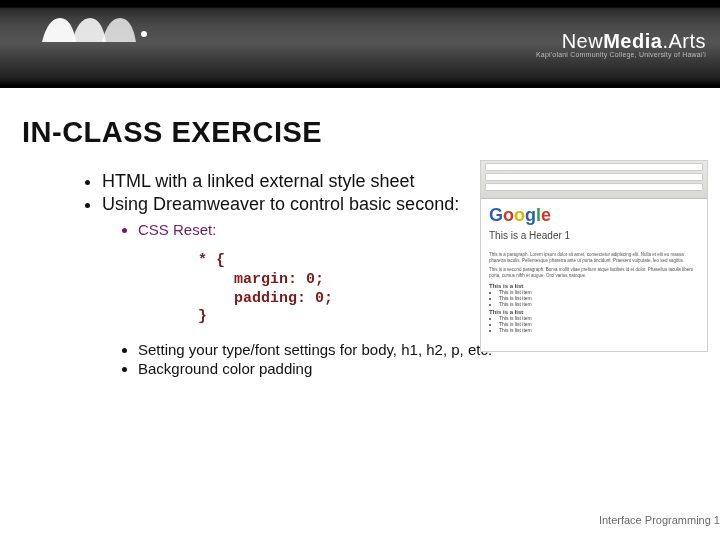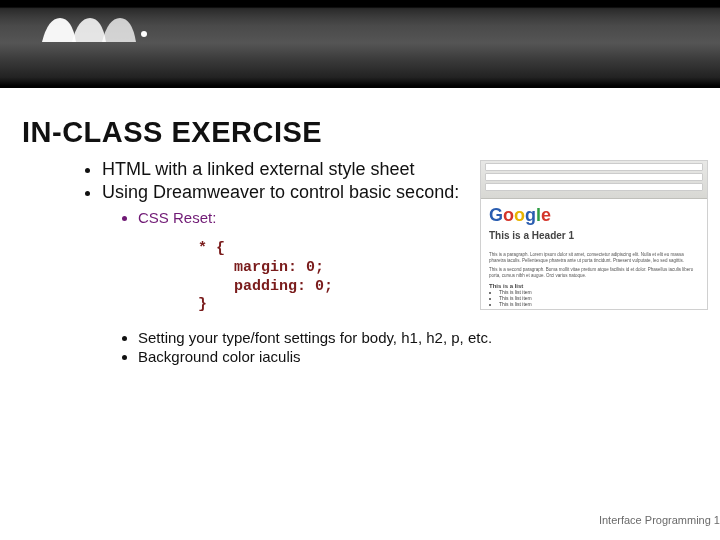--- a/index.html
+++ b/index.html
@@ -51,21 +51,21 @@
   .content {
     padding: 28px 22px 0 22px;
     position: relative;
   }
   h1.title {
     font-family: Arial, Helvetica, sans-serif;
     font-size: 29px;
     font-weight: 900;
     letter-spacing: 0.5px;
     color: #111;
-    margin-bottom: 10px;
+    margin-bottom: 22px;
   }
   ul.top-bullets {
     list-style: disc;
     margin-left: 80px;
     font-size: 18px;
     color: #111;
   }
   ul.top-bullets li { margin-bottom: 2px; }
   ul.sub-bullets {
     list-style: disc;
@@ -90,21 +90,21 @@
     margin-top: 14px;
     font-size: 15px;
     color: #111;
   }
   ul.bottom-bullets li { margin-bottom: 2px; }
   .screenshot-thumb {
     position: absolute;
     right: 12px;
     top: 160px;
     width: 228px;
-    height: 150px;
+    height: 192px;
     border: 1px solid #d0d0d0;
     background: #f4f4f2;
     font-size: 6px;
     color: #444;
     overflow: hidden;
   }
   .screenshot-thumb .browser-chrome {
     height: 38px;
     background: linear-gradient(#e8e8e6,#d8d8d4);
     border-bottom: 1px solid #bfbfba;
@@ -124,21 +124,21 @@
   }
   .screenshot-thumb .goog {
     font-size: 18px;
     font-weight: bold;
     margin-bottom: 4px;
   }
   .screenshot-thumb .goog .b { color:#2a5db0 }
   .screenshot-thumb .goog .r { color:#d4352a }
   .screenshot-thumb .goog .y { color:#e8b400 }
   .screenshot-thumb .goog .g { color:#2f9e44 }
-  .screenshot-thumb .h1 { font-size: 10px; font-weight: bold; margin-bottom: 11px; }
+  .screenshot-thumb .h1 { font-size: 10px; font-weight: normal; margin-bottom: 11px; }
   .screenshot-thumb .h2 { font-size: 8px; font-weight: bold; margin-bottom: 3px; }
   .screenshot-thumb .para { font-size: 4.5px; color:#555; line-height:1.25; margin-bottom:4px; }
   .screenshot-thumb .list-label { font-size:6px; font-weight: bold; margin-top:2px; }
   .screenshot-thumb ul.tiny { margin-left: 10px; font-size:5px; color:#444; list-style: disc; }
   .footer {
     position: absolute;
     bottom: 14px;
     left: 0;
     width: 100%;
     text-align: right;
@@ -149,20 +149,26 @@
 </head>
 <body>
 
 <div class="header-bar">
   <svg class="logo-left" viewBox="0 0 140 38">
     <path d="M4 30 Q10 6 22 6 Q34 6 38 30 Z" fill="#fff" opacity="0.95"></path>
     <path d="M34 30 Q40 6 52 6 Q64 6 68 30 Z" fill="#fff" opacity="0.85"></path>
     <path d="M64 30 Q70 6 82 6 Q94 6 98 30 Z" fill="#fff" opacity="0.75"></path>
     <circle cx="106" cy="22" r="3" fill="#fff"></circle>
   </svg>
+  <div class="logo-right">
+    <div class="main">
+      <span>New</span><b>Media</b><span>.Arts</span>
+    </div>
+    <div class="sub">Kapi'olani Community College, University of Hawai'i</div>
+  </div>
 </div>
 
 <div class="content">
   <h1 class="title">IN-CLASS EXERCISE</h1>
 
   <ul class="top-bullets">
     <li>HTML with a linked external style sheet</li>
     <li>Using Dreamweaver to control basic second:</li>
   </ul>
 
@@ -170,21 +176,21 @@
     <li>CSS Reset:</li>
   </ul>
 
   <pre class="code">* {
     margin: 0;
     padding: 0;
 }</pre>
 
   <ul class="bottom-bullets">
     <li>Setting your type/font settings for body, h1, h2, p, etc.</li>
-    <li>Background color iaculis</li>
+    <li>Background color padding</li>
   </ul>
 </div>
 
 <div class="screenshot-thumb">
   <div class="browser-chrome">
     <div class="row"></div>
     <div class="row"></div>
     <div class="row"></div>
   </div>
   <div class="page">

